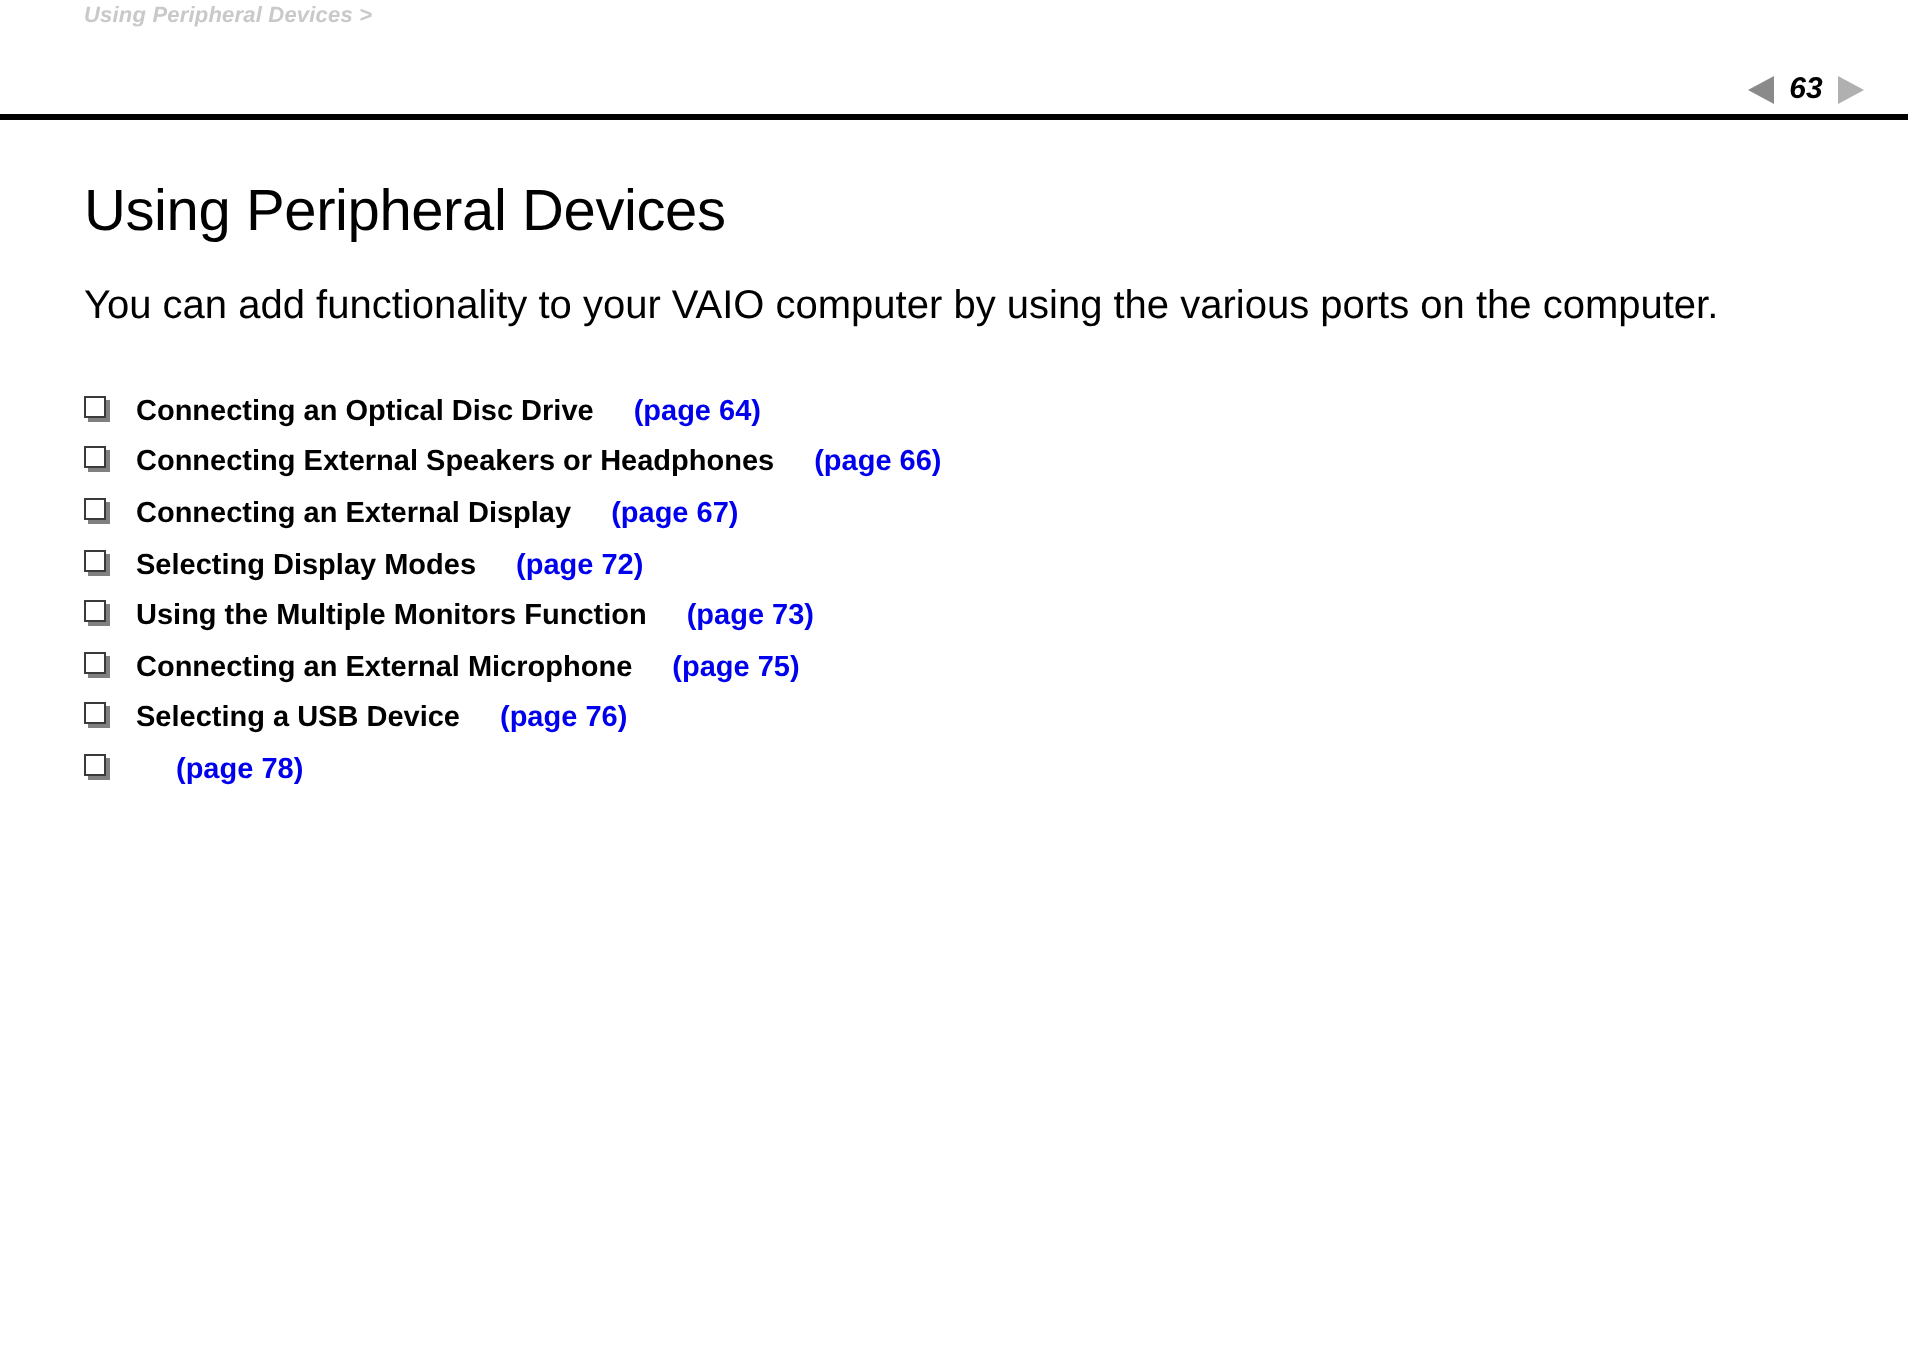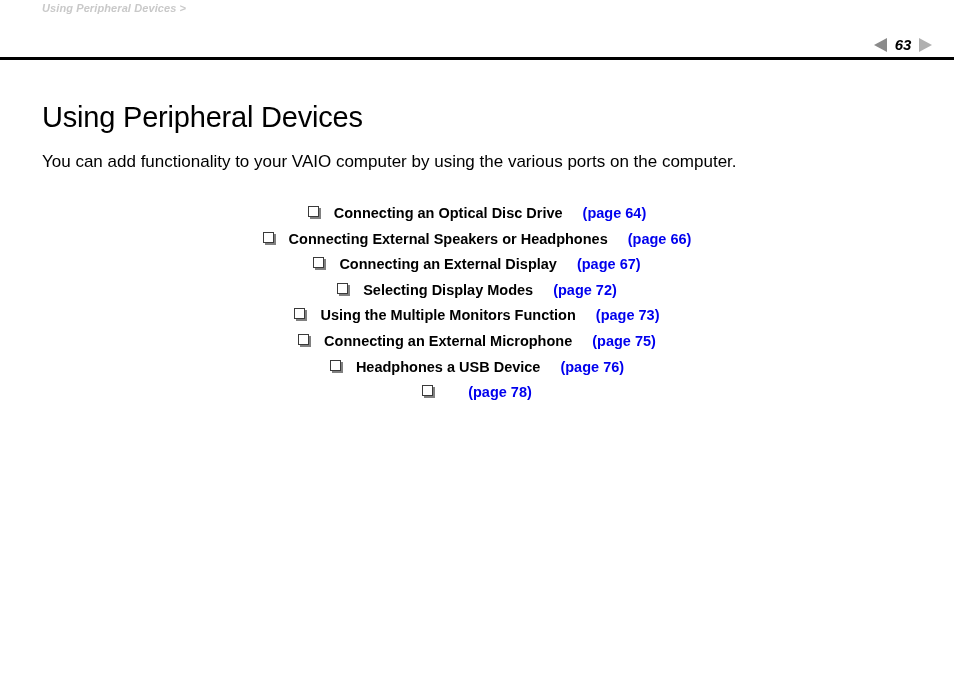--- a/index.html
+++ b/index.html
@@ -74,56 +74,55 @@
     position: absolute;
     left: 0;
     top: 57px;
     width: 100%;
     height: 3px;
     background: #000000;
   }
 
   
   .content {
-    padding: 11px 42px;
+    padding: 0 42px;
   }
 
   .page-title {
     margin: 0;
     padding-top: 33px;
     font-size: 29px;
     font-weight: normal;
     color: #000000;
     letter-spacing: -0.2px;
     line-height: 1.1;
   }
 
   .intro-text {
     margin: 0;
     padding-top: 17px;
-    font-size: 17px;
+    font-size: 20px;
     color: #000000;
     line-height: 1.3;
   }
 
   .toc-list {
     list-style: none;
     margin: 0;
     padding: 0;
     padding-top: 32px;
   }
 
   .toc-item {
     display: flex;
     align-items: baseline;
     height: 25.6px;
     font-size: 14.5px;
     font-weight: bold;
     white-space: nowrap;
-    justify-content: center;
   }
 
   .bullet-box {
     flex: 0 0 auto;
     width: 11px;
     height: 11px;
     margin-right: 15px;
     position: relative;
     top: -1px;
     box-sizing: border-box;
@@ -187,21 +186,21 @@
       <span class="toc-label">Using the Multiple Monitors Function</span>
       <span class="toc-pageref">(page 73)</span>
     </li>
     <li class="toc-item">
       <span class="bullet-box"></span>
       <span class="toc-label">Connecting an External Microphone</span>
       <span class="toc-pageref">(page 75)</span>
     </li>
     <li class="toc-item">
       <span class="bullet-box"></span>
-      <span class="toc-label">Headphones a USB Device</span>
+      <span class="toc-label">Selecting a USB Device</span>
       <span class="toc-pageref">(page 76)</span>
     </li>
     <li class="toc-item">
       <span class="bullet-box"></span>
       <span class="toc-pageref">(page 78)</span>
     </li>
   </ul>
 </div>
 
 </body></html>

